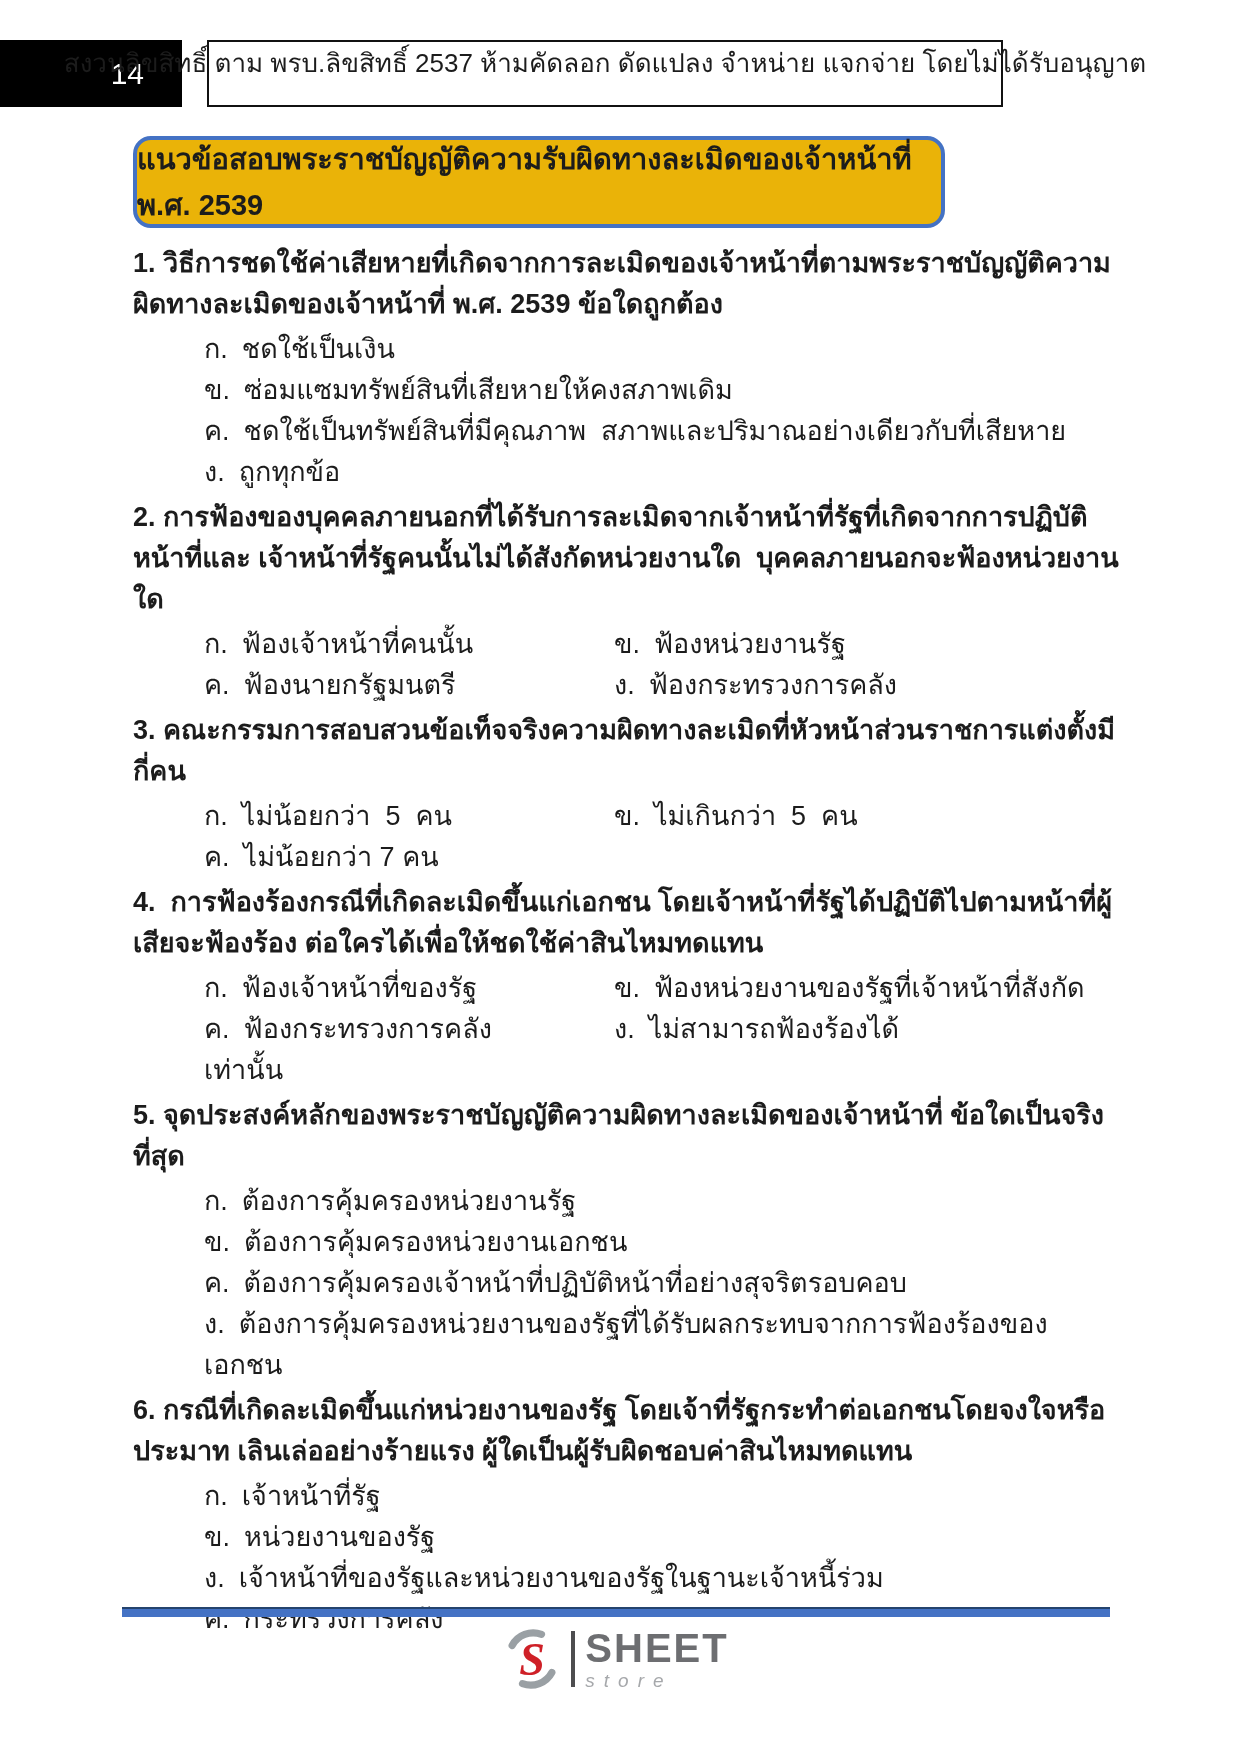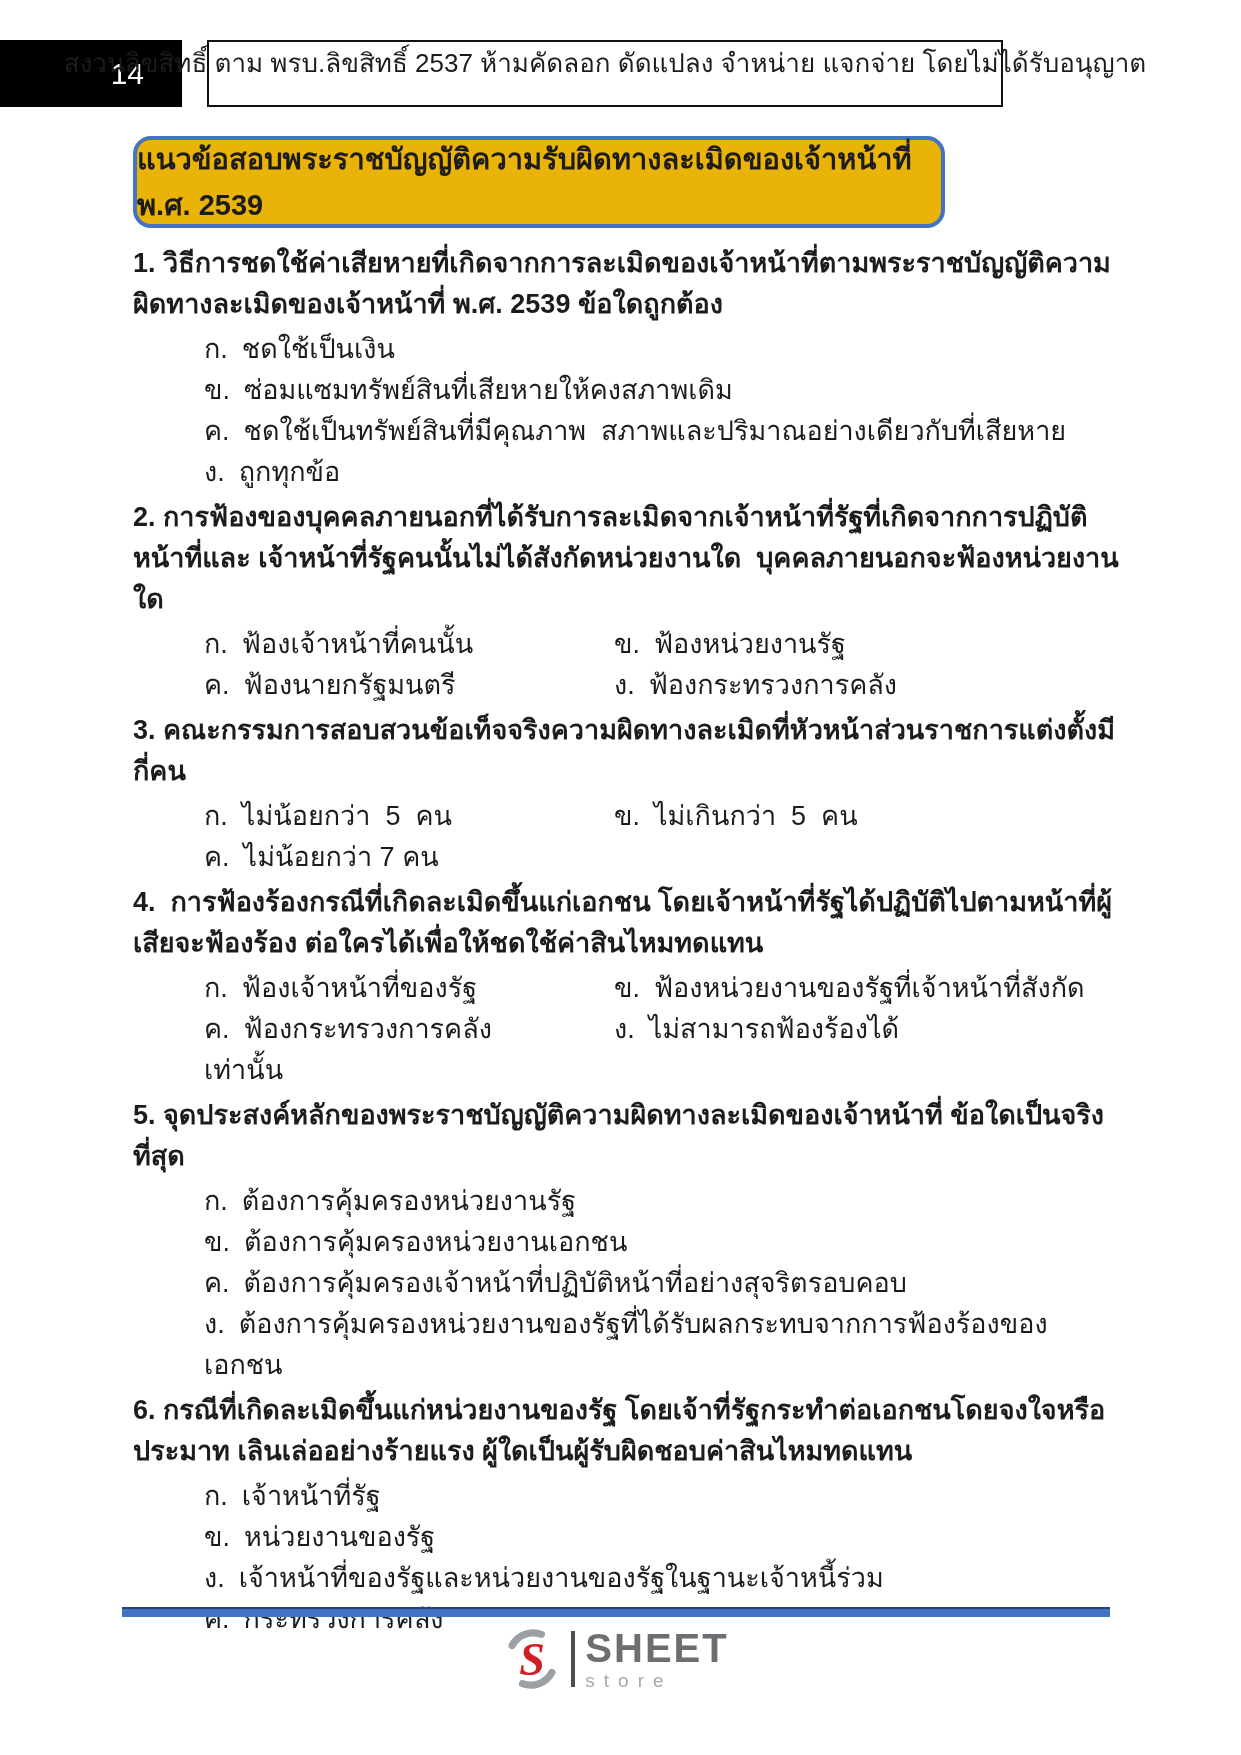--- a/index.html
+++ b/index.html
@@ -120,20 +120,21 @@
     font-size: 40px;
     font-weight: bold;
     color: #6d6e71;
     letter-spacing: 2px;
   }
   .logo-subtitle {
     font-size: 19px;
     color: #a6a8ab;
     letter-spacing: 9px;
     margin-top: 3px;
+    font-style: italic;
   }
 </style>
 </head>
 <body>
 
 <div class="page">
 
   <div class="page-num-box">
     <span>14</span>
   </div>

